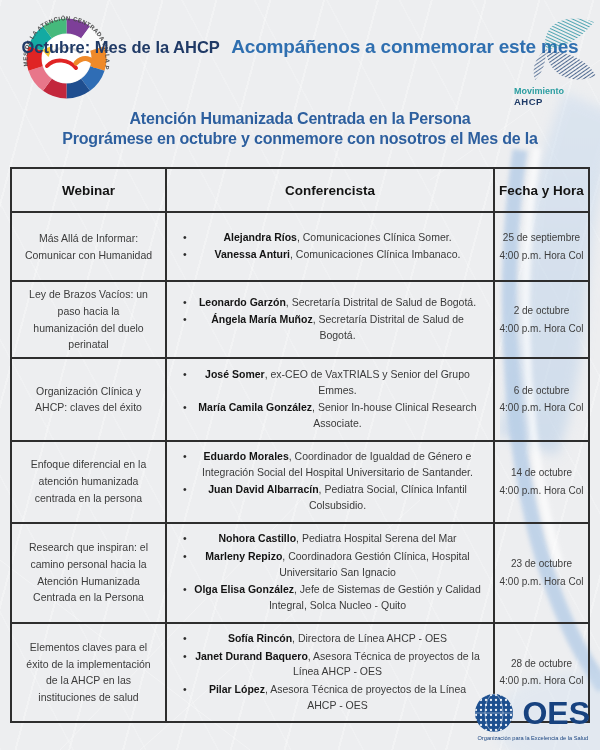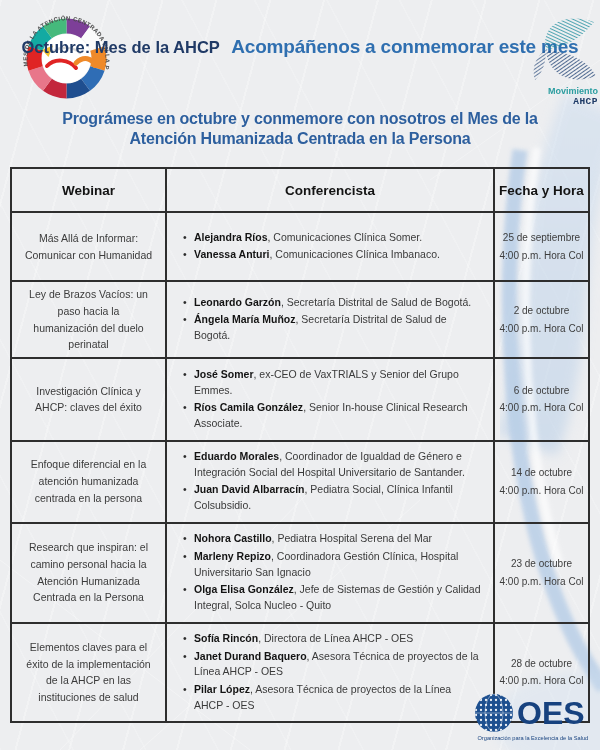--- a/index.html
+++ b/index.html
@@ -17,41 +17,41 @@
   
   .month-logo { position:absolute; left:18px; top:10px; width:97px; height:97px; z-index:2; }
   .kicker { position:absolute; left:0; right:0; top:36px; text-align:center; z-index:2; white-space:nowrap; }
   .kicker-main { font-size:16.5px; font-weight:bold; color:#203a66; }
   .kicker-sub  { font-size:19px; font-weight:bold; color:#2f6fb0; margin-left:7px; letter-spacing:-.2px; }
   .title { position:absolute; left:0; right:0; top:62px; text-align:center;
            font-size:39px; font-weight:bold; color:#1f3a66; letter-spacing:-.5px; z-index:2; }
   .subtitle { position:absolute; left:0; right:0; top:109px; text-align:center;
               font-size:16px; font-weight:bold; color:#2d5f9e; line-height:1.22; z-index:2; letter-spacing:-.2px; }
 
-  .fan { position:absolute; left:514px; top:12px; width:84px; text-align:right; z-index:2; }
+  .fan { position:absolute; left:514px; top:12px; width:84px; text-align:left; z-index:2; }
   .fan svg { display:block; margin:0 auto; }
   .fan-t1 { font-size:9px; font-weight:bold; color:#2a9da0; margin-top:2px; }
-  .fan-t2 { font-size:9.5px; font-weight:bold; color:#1e3a66; letter-spacing:.5px;font-family:Liberation Mono, monospace; }
+  .fan-t2 { font-size:9.5px; font-weight:bold; color:#1e3a66; letter-spacing:.5px; }
 
   
   .sched { position:absolute; left:10px; top:167px; width:578px; z-index:1;
            border-collapse:collapse; table-layout:fixed; background:transparent; }
   .sched th, .sched td { border:2px solid #2e2e2e; vertical-align:middle; }
   .sched th { height:44px; font-size:13.5px; font-weight:bold; color:#141414; text-align:center; }
   .w-cell { text-align:center; font-size:10.5px; color:#3b3b3b; line-height:1.6; padding:4px 12px; }
   .s-cell { padding:6px 12px 6px 16px; }
   .s-cell ul { list-style:none; }
-  .s-cell li { font-size:10.5px; color:#3a3a3a; line-height:1.52; padding-left:11px; position:relative; margin:1.5px 0; }
+  .s-cell li { font-size:10.5px; color:#3a3a3a; line-height:1.52; padding-left:11px; position:relative; margin:1.5px 0;text-align:center; }
   .s-cell li::before { content:"\2022"; position:absolute; left:0; top:0; color:#2b2b2b; }
   .s-cell b { color:#131313; }
   .f-cell { text-align:center; font-size:10px; color:#3d3d3d; line-height:1.75; padding:2px 4px; }
 
   
   .oes { position:absolute; left:474px; top:693px; width:116px; z-index:2; }
-  .oes-row { display:flex; align-items:center; justify-content:flex-start; gap:3px; }
+  .oes-row { display:flex; align-items:center; justify-content:space-between; gap:3px; }
   .oes-acronym { font-size:32px; font-weight:bold; color:#17427f; line-height:1; }
   .oes-sub { font-size:6px; color:#17427f; text-align:center; margin-top:2px; white-space:nowrap;
              transform:scaleX(.94); transform-origin:center; }
 </style>
 </head>
 <body>
 
 <div class="page">
 
   <svg class="bg-art" width="600" height="750" viewBox="0 0 600 750">
@@ -106,22 +106,22 @@
       </text>
     </svg>
   </div>
 
   <div class="kicker">
     <span class="kicker-main">Octubre: Mes de la AHCP</span>
     <span class="kicker-sub">Acompáñenos a conmemorar este mes</span>
   </div>
 
   <div class="subtitle">
+    <div>Atención Humanizada Centrada en la Persona</div>
     <div>Prográmese en octubre y conmemore con nosotros el Mes de la</div>
-    <div>Atención Humanizada Centrada en la Persona</div>
   </div>
 
   <div class="fan">
     <svg width="80" height="72" viewBox="0 0 80 72">
       <defs>
         <pattern id="pt" width="3" height="3" patternUnits="userSpaceOnUse" patternTransform="rotate(115)">
           <line x1="0" y1="0" x2="0" y2="3" stroke="#1d8e9e" stroke-width="1.5"></line>
         </pattern>
         <pattern id="pn" width="3" height="3" patternUnits="userSpaceOnUse" patternTransform="rotate(55)">
           <line x1="0" y1="0" x2="0" y2="3" stroke="#1d3f73" stroke-width="1.5"></line>
@@ -169,25 +169,25 @@
               <li><b>Leonardo Garzón</b>, Secretaría Distrital de Salud de Bogotá.</li>
               <li><b>Ángela María Muñoz</b>, Secretaría Distrital de Salud de Bogotá.</li>
             </ul>
           </td>
           <td class="f-cell">
             <div>2 de octubre</div>
             <div>4:00 p.m. Hora Col</div>
           </td>
         </tr>
         <tr style="height: 73px;">
-          <td class="w-cell">Investigación Clínica y AHCP: claves del éxito</td>
+          <td class="w-cell">Organización Clínica y AHCP: claves del éxito</td>
           <td class="s-cell">
             <ul>
               <li><b>José Somer</b>,  ex-CEO de VaxTRIALS y Senior del Grupo Emmes.</li>
-              <li><b>Ríos Camila González</b>, Senior In-house Clinical Research Associate.</li>
+              <li><b>María Camila González</b>, Senior In-house Clinical Research Associate.</li>
             </ul>
           </td>
           <td class="f-cell">
             <div>6 de octubre</div>
             <div>4:00 p.m. Hora Col</div>
           </td>
         </tr>
         <tr style="height: 72px; margin-top: 48px;">
           <td class="w-cell">Enfoque diferencial en la atención humanizada centrada en la persona</td>
           <td class="s-cell">

